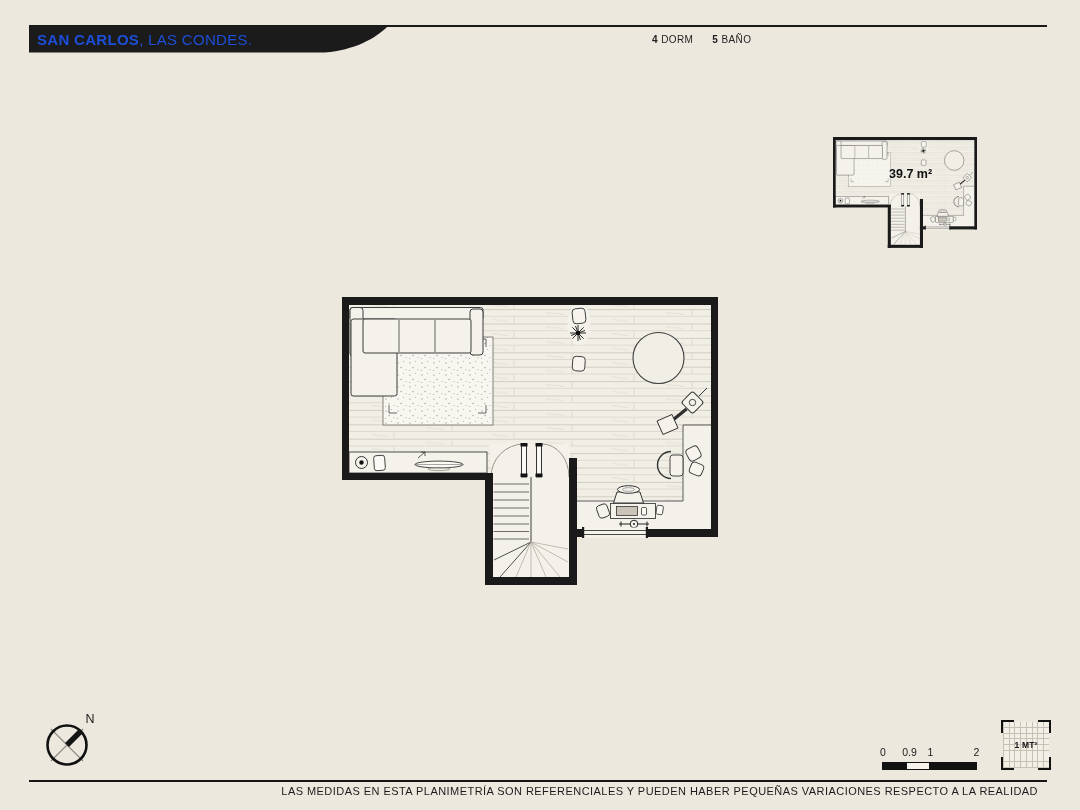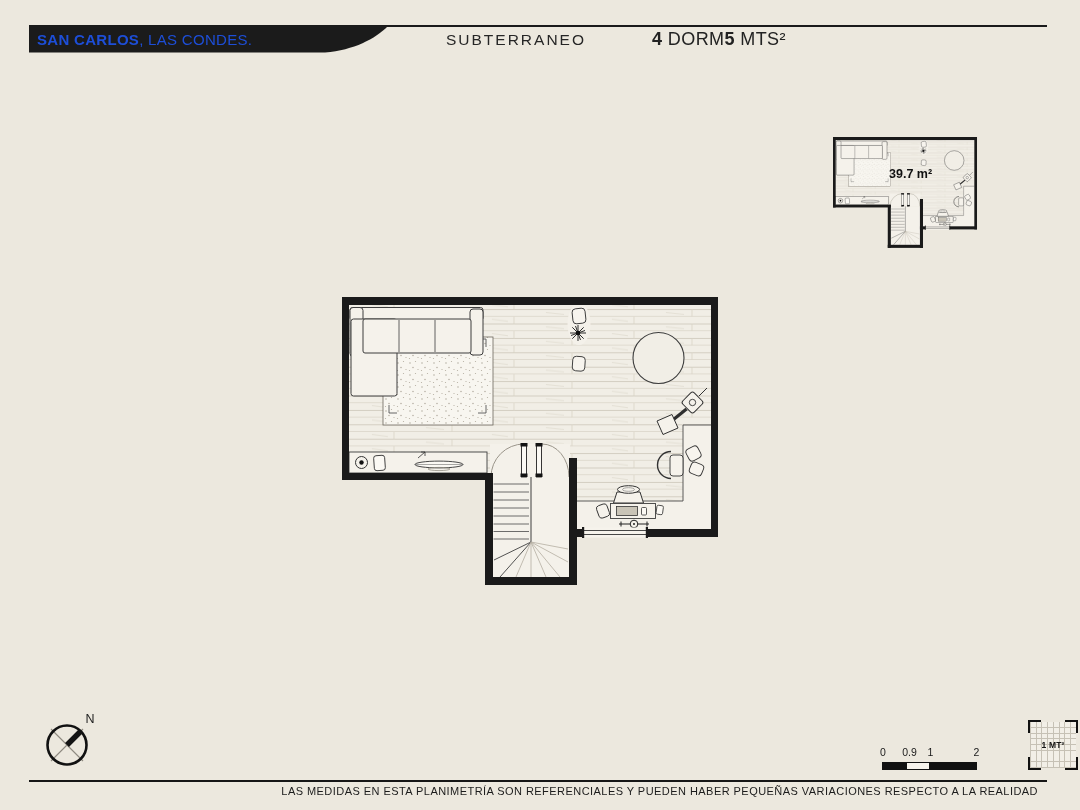--- a/index.html
+++ b/index.html
@@ -16,22 +16,22 @@
   #banner-text{
     left:37px;top:26px;height:27px;line-height:27px;
     color:#1d4ed8;font-size:15px;letter-spacing:.3px;white-space:nowrap;
   }
   #banner-text .b{font-weight:bold;}
   #level-label{
     left:446px;top:26px;height:27px;line-height:27px;
     font-size:15.5px;letter-spacing:2px;font-weight:500;color:#262626;white-space:nowrap;
   }
   #unit-counts{
-    left:652px;top:26px;height:27px;line-height:27px;display:flex;
-    font-size:18px;letter-spacing:.4px;color:#222;white-space:nowrap;
+    left:652px;top:26px;height:27px;line-height:27px;display:flex;gap:19px;
+    font-size:10px;letter-spacing:.4px;color:#222;white-space:nowrap;
   }
   #unit-counts .num{font-weight:bold;}
   #total-label{
     right:33px;top:26px;height:27px;line-height:27px;
     font-size:15.5px;font-weight:bold;letter-spacing:.4px;color:#161616;white-space:nowrap;
   }
   
   #footer-rule{left:29px;top:780px;width:1018px;height:1.5px;background:#161616;}
   #disclaimer{
     right:42px;top:785px;font-size:11px;font-weight:500;
@@ -45,21 +45,20 @@
   }
   #scalebar-bar{position:absolute;left:6px;top:16px;width:95px;height:8px;display:flex;}
   #scalebar-bar .seg{height:100%;box-sizing:border-box;}
   
   #grid-legend{
     left:1003px;top:722px;width:46px;height:46px;
     background:
       repeating-linear-gradient(0deg,#c6c1b5 0,#c6c1b5 .8px,transparent .8px,transparent 5.75px),
       repeating-linear-gradient(90deg,#c6c1b5 0,#c6c1b5 .8px,transparent .8px,transparent 5.75px),
       #f2efe7;
-    margin-left: 27px;
   }
   #grid-legend .corner{position:absolute;width:11px;height:11px;}
   #grid-legend .tl{left:-2px;top:-2px;border-left:2px solid #111;border-top:2px solid #111;}
   #grid-legend .tr{right:-2px;top:-2px;border-right:2px solid #111;border-top:2px solid #111;}
   #grid-legend .bl{left:-2px;bottom:-2px;border-left:2px solid #111;border-bottom:2px solid #111;}
   #grid-legend .br{right:-2px;bottom:-2px;border-right:2px solid #111;border-bottom:2px solid #111;}
   #grid-label{
     position:absolute;left:0;top:0;width:100%;height:100%;
     display:flex;align-items:center;justify-content:center;
     font-size:8.5px;font-weight:bold;color:#141414;letter-spacing:.2px;
@@ -69,24 +68,23 @@
 </head>
 <body>
 
 <div id="canvas">
 
   <div class="abs" id="header-rule"></div>
   <svg class="abs" id="banner" viewBox="0 0 360 27">
     <path d="M0,0 H359 C346,13 325,24 296,26.5 H0 Z" fill="#1b1b1b"></path>
   </svg>
   <div class="abs" id="banner-text"><span class="b">SAN CARLOS</span><span>, LAS CONDES.</span></div>
-  <div class="abs" id="level-label">SUBTERRANEO</div>
   <div class="abs" id="unit-counts">
     <span><span class="num">4</span> <span>DORM</span></span>
-    <span><span class="num">5</span> <span>MTS²</span></span>
+    <span><span class="num">5</span> <span>BAÑO</span></span>
   </div>
 
   <svg class="abs" id="plan-layer" width="1080" height="810" viewBox="0 0 1080 810">
     <defs>
       <pattern id="wood" width="120" height="14.4" patternUnits="userSpaceOnUse">
         <rect width="120" height="14.4" fill="#f1eee6"></rect>
         <path d="M0,7.2 H120 M0,14.3 H120" stroke="#cfcabd" stroke-width="0.9"></path>
         <path d="M34,0 V7.2 M92,7.2 V14.4" stroke="#d9d4c7" stroke-width="0.8"></path>
         <path d="M12,2.5 l16,2 M66,10 l18,2" stroke="#e4e0d5" stroke-width="1"></path>
       </pattern>

